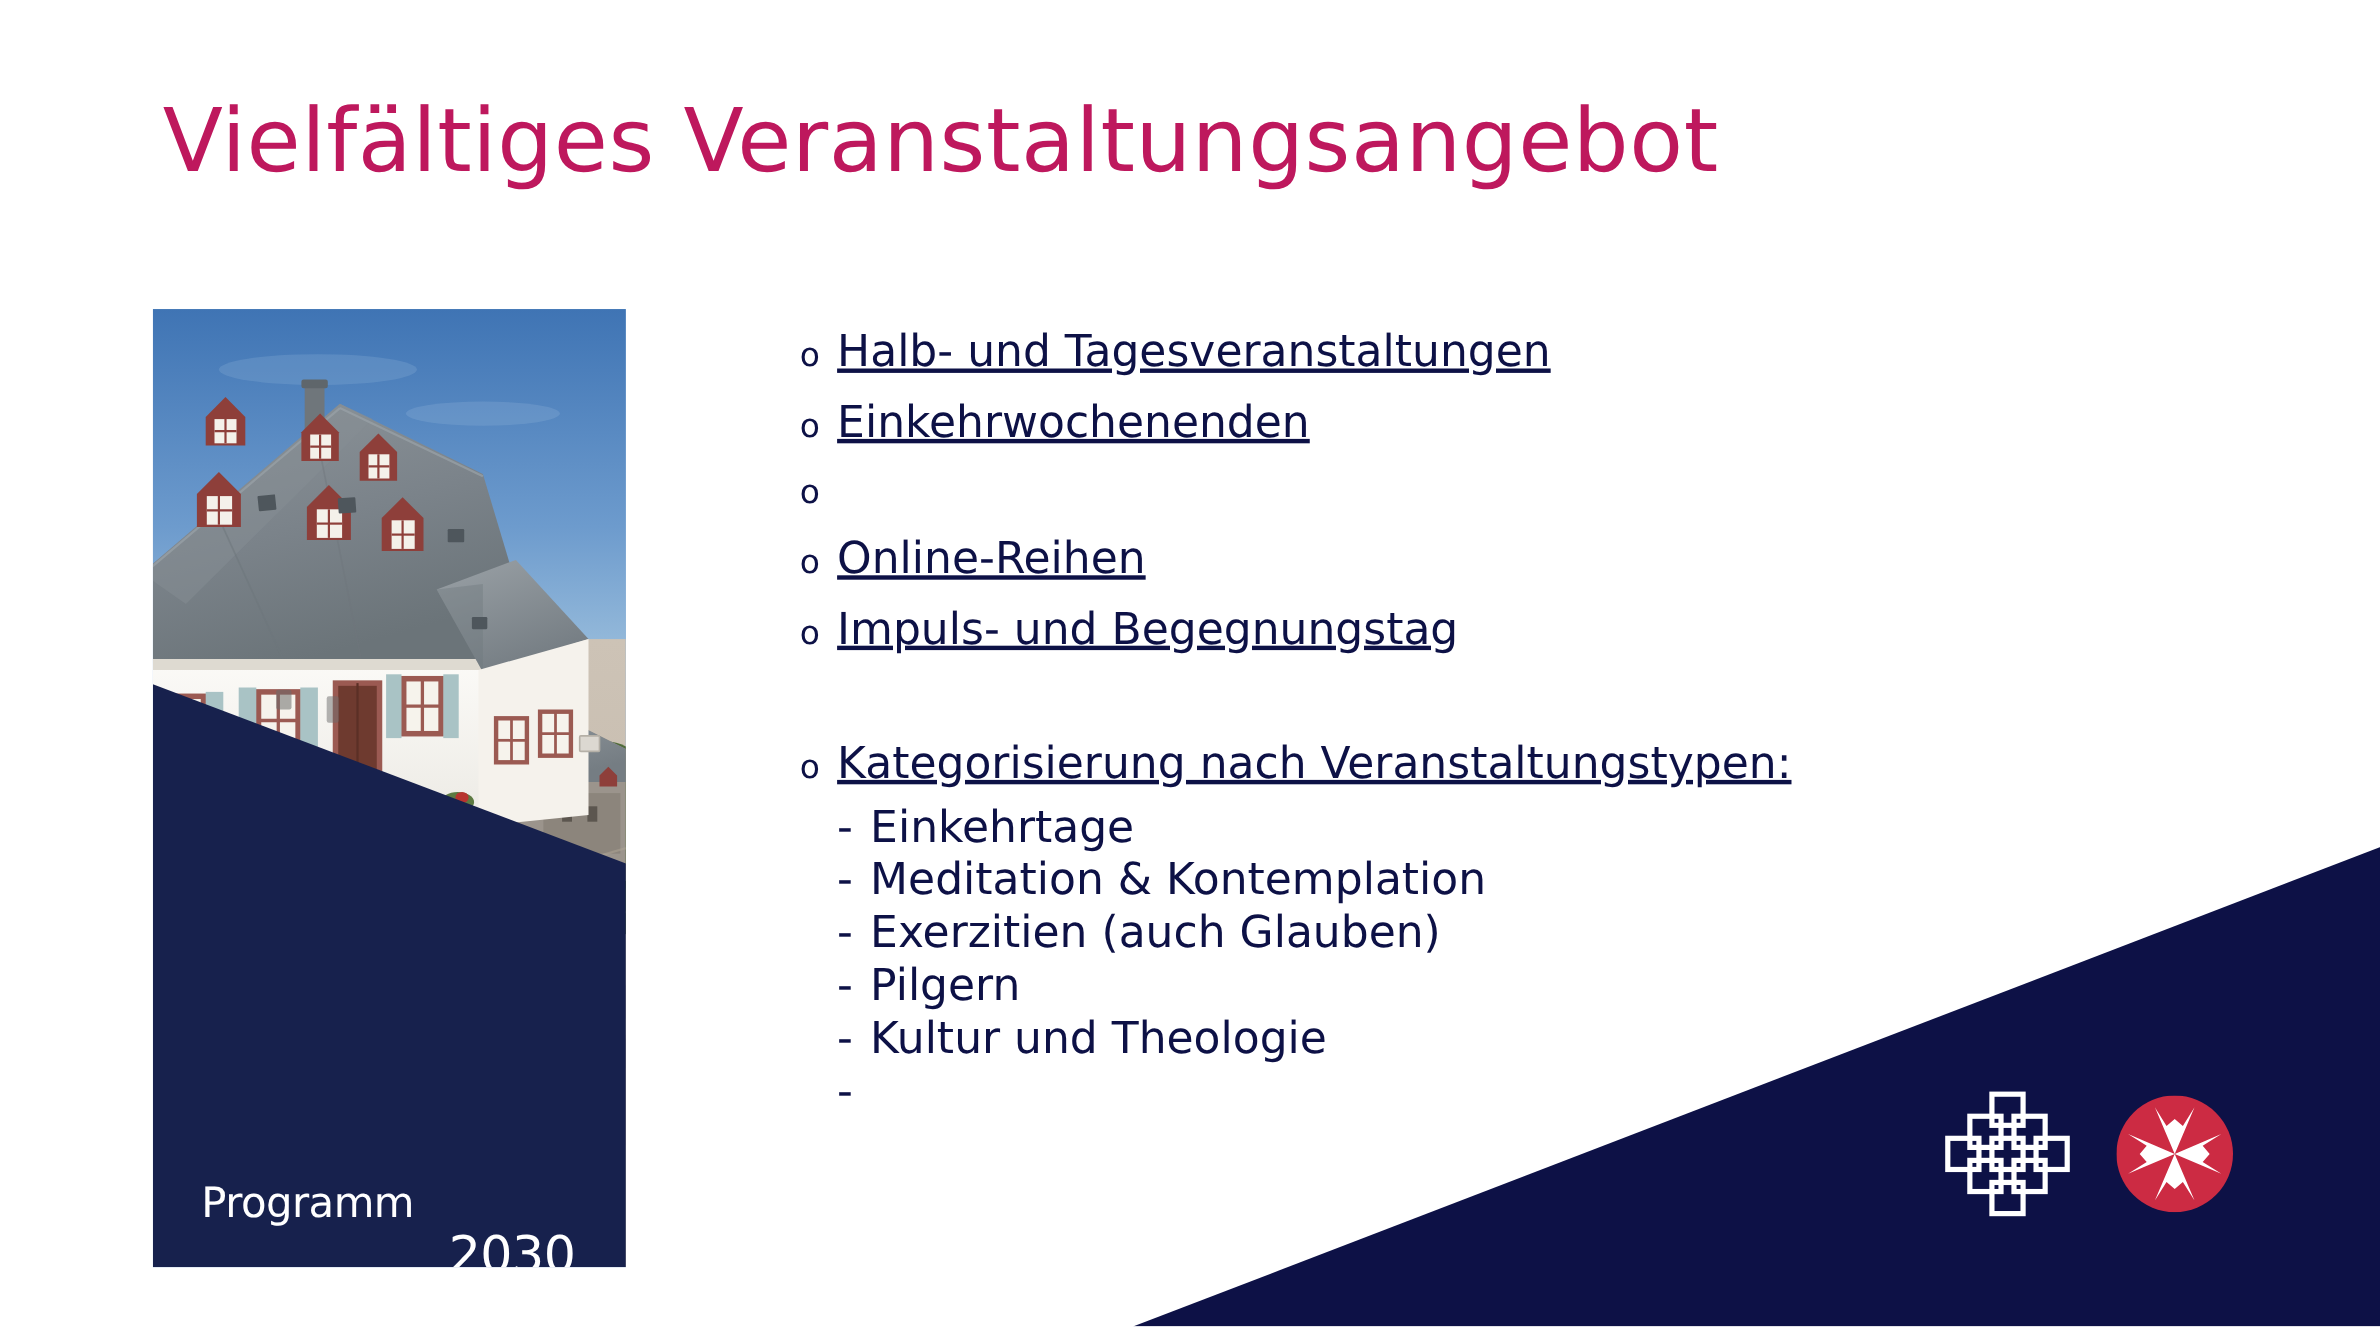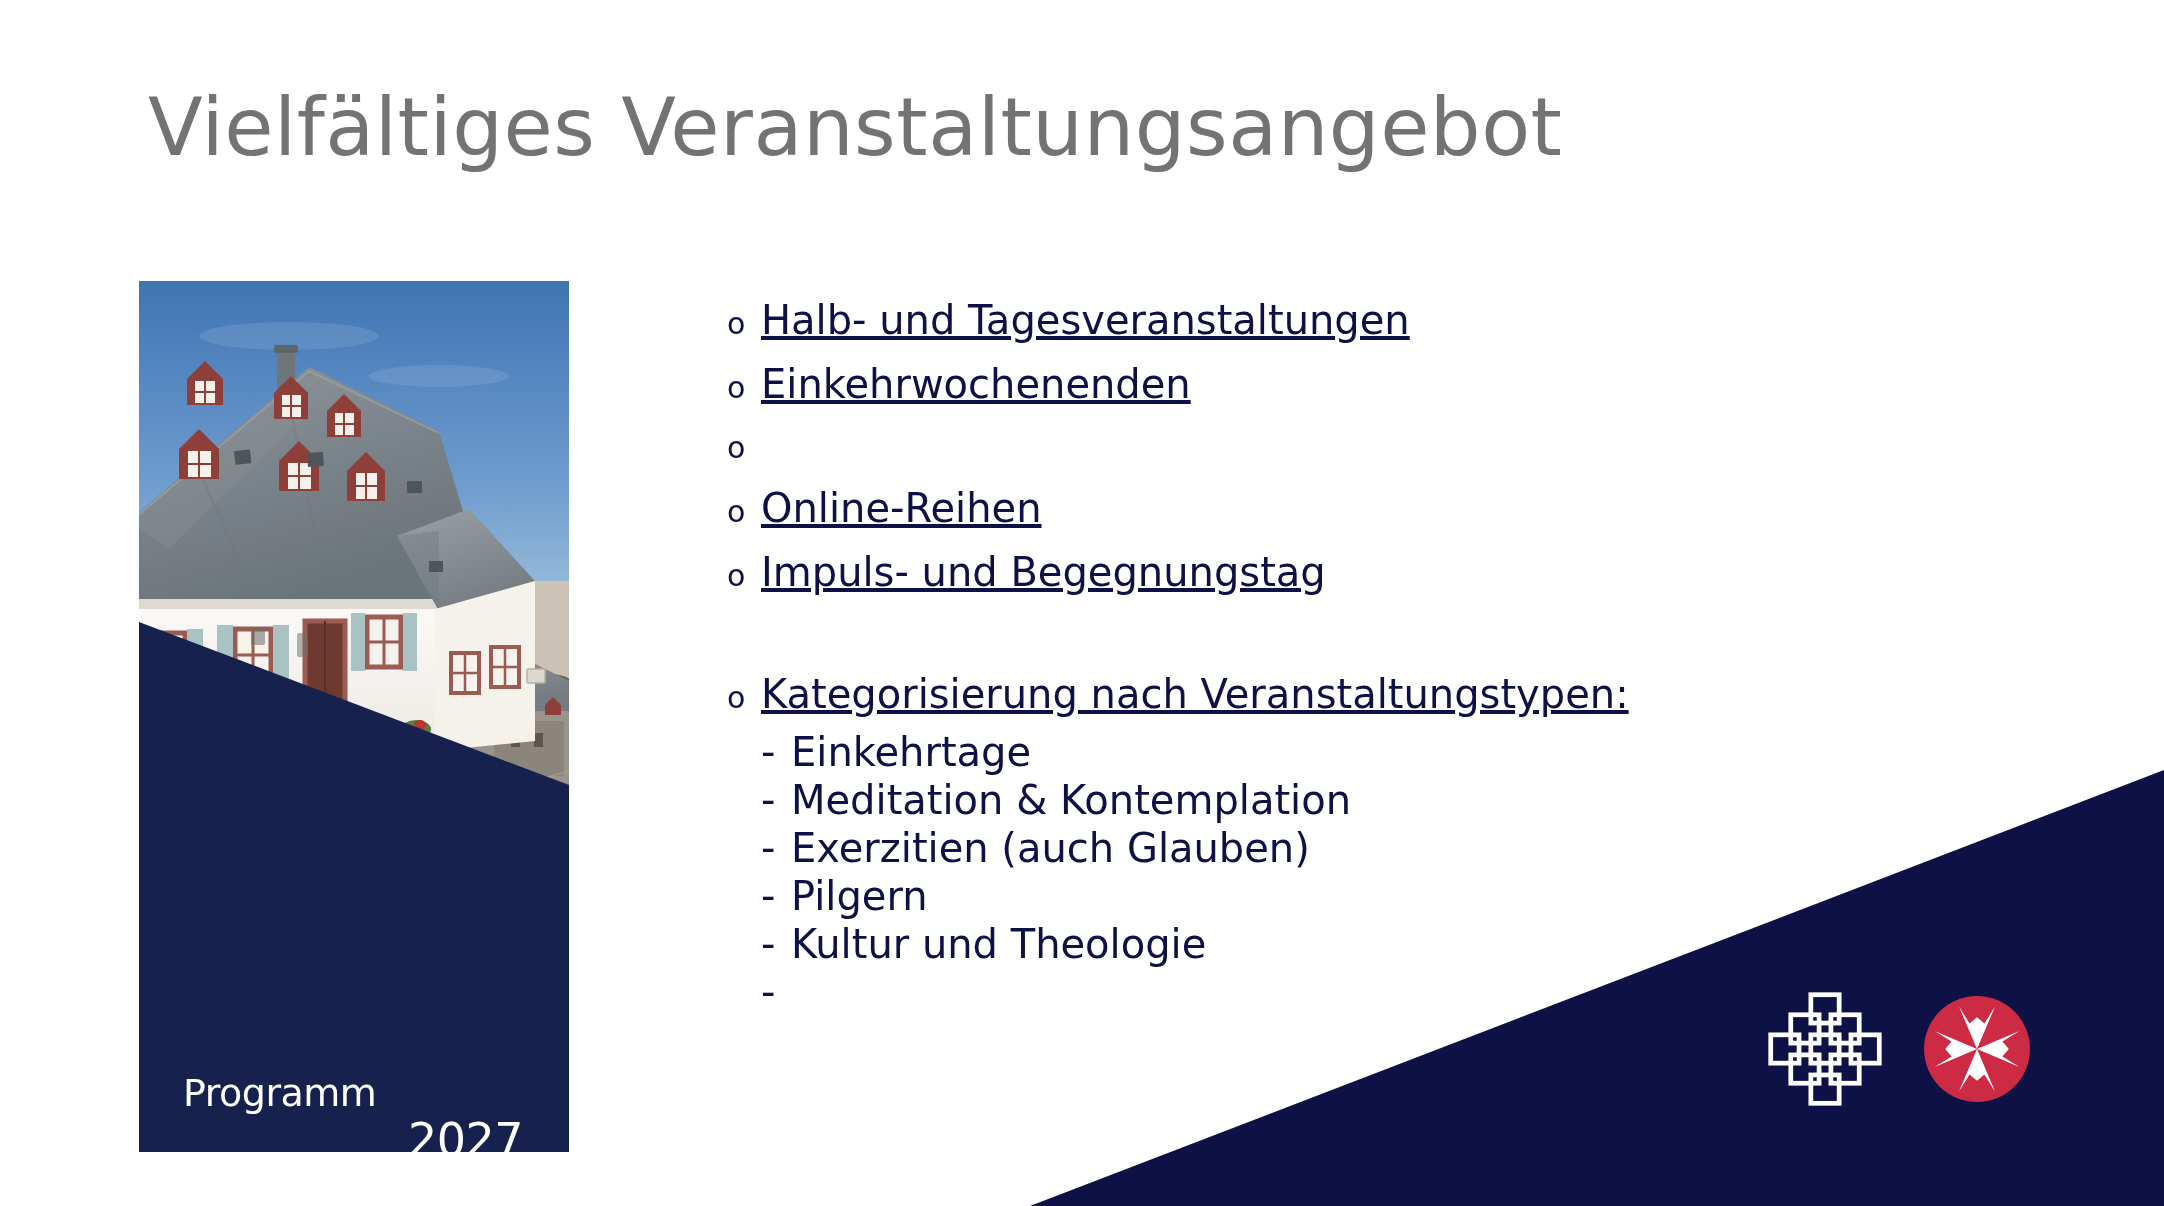--- a/index.html
+++ b/index.html
@@ -28,21 +28,21 @@
     width: 2164px;
     height: 1206px;
     pointer-events: none;
   }
 
   
   #title {
     position: absolute;
     left: 148px;
     top: 88px;
-    color: #737373;
+    color: #be185d;
     font-family: "DejaVu Sans", sans-serif;
     font-size: 80px;
     font-weight: 400;
     letter-spacing: 0.5px;
     white-space: nowrap;
     line-height: 1.0;
   }
 
   
   #booklet {
@@ -334,21 +334,21 @@
         <path d="M200 620 L430 548" stroke="#b0a595" stroke-width="2" opacity="0.45" fill="none"></path>
         <path d="M215 690 L430 615" stroke="#b0a595" stroke-width="2" opacity="0.4" fill="none"></path>
       </svg>
     </div>
 
     <svg id="booklet-overlay" viewBox="0 0 430 871" width="430" height="871" preserveAspectRatio="none">
       <polygon id="booklet-poly" points="0,341 430,504 430,871 0,871" fill="#17214d"></polygon>
     </svg>
 
     <div class="booklet-text" id="bk-programm">Programm</div>
-    <div class="booklet-text" id="bk-year">2027</div>
+    <div class="booklet-text" id="bk-year">2030</div>
 
   </div>
 
   <div id="content">
 
     <div class="bullet-row">
       <span class="bullet-marker">o</span>
       <span class="bullet-text">Halb- und Tagesveranstaltungen</span>
     </div>
     <div class="bullet-row">

